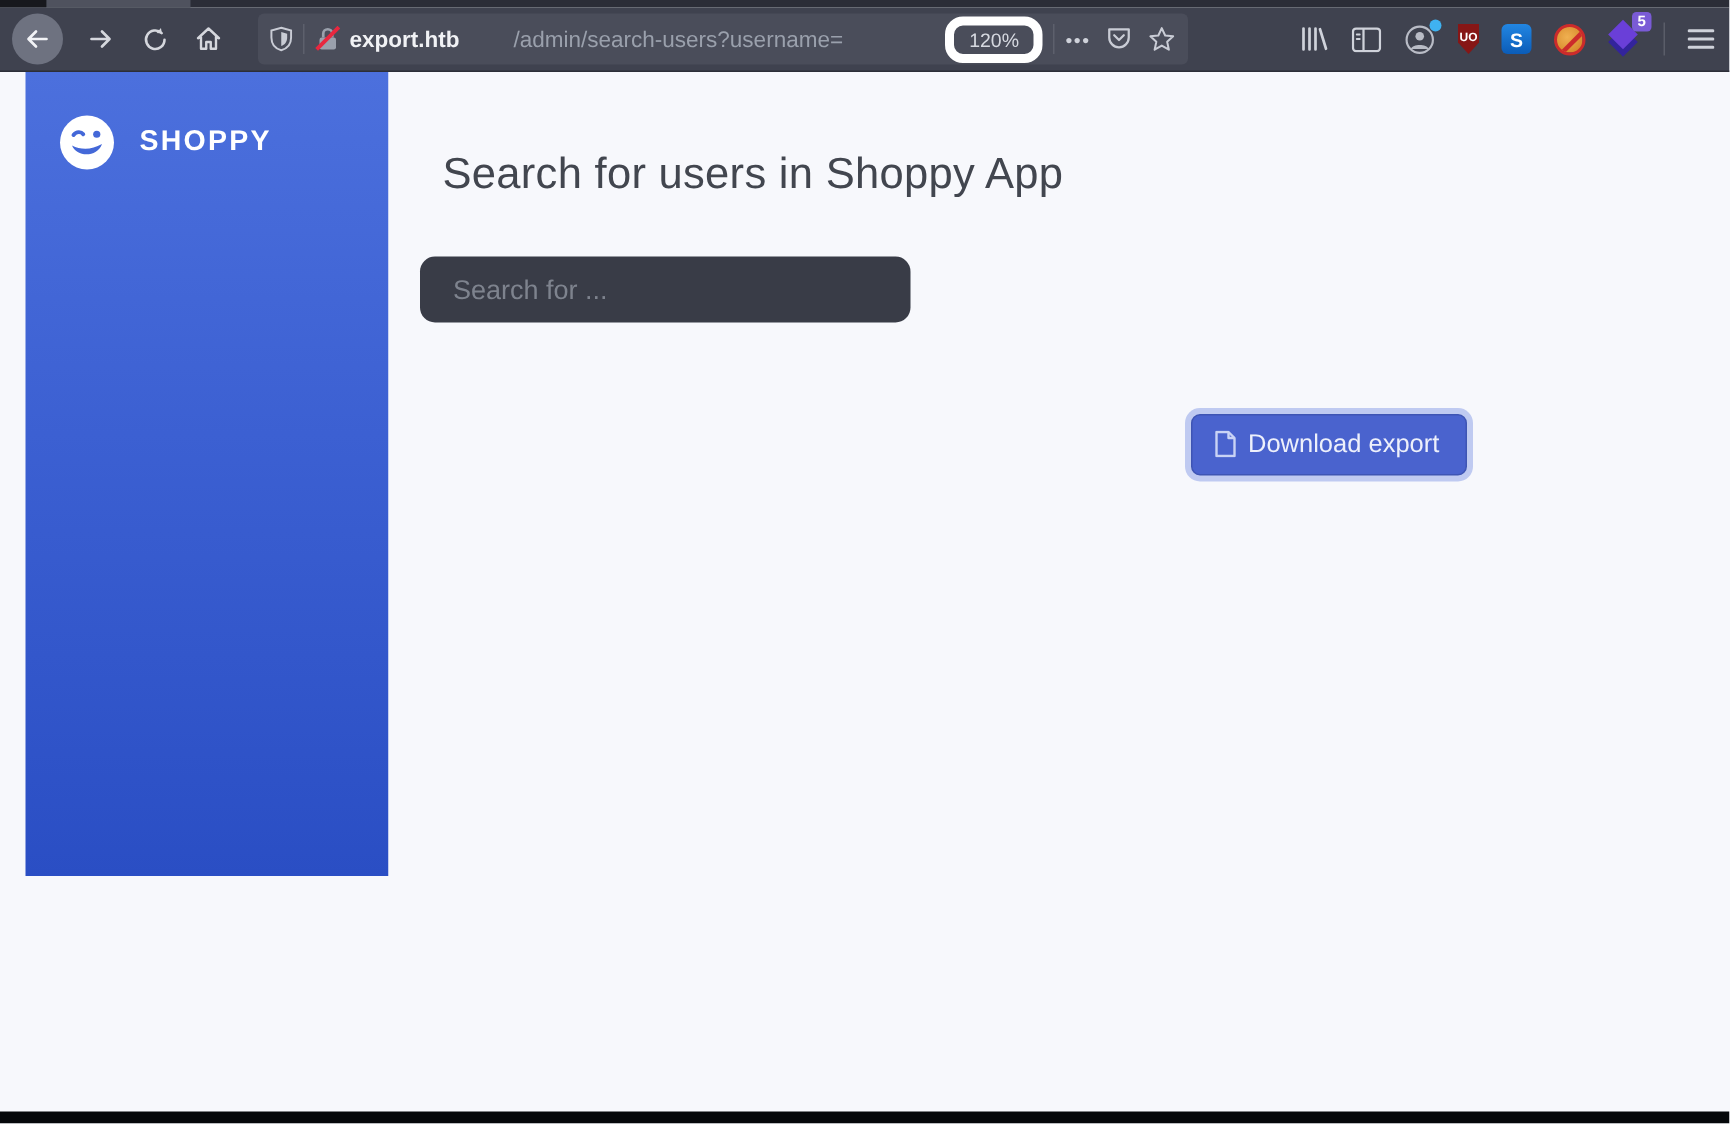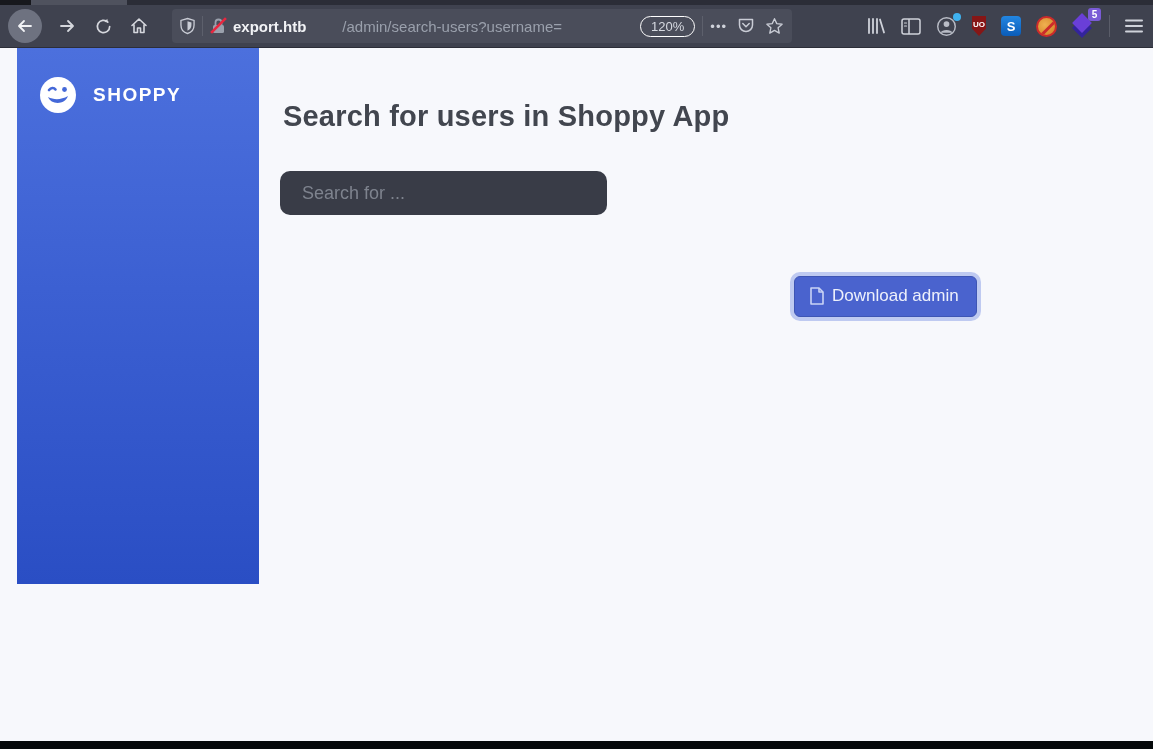--- a/index.html
+++ b/index.html
@@ -27,21 +27,21 @@
   }
   .urlbar .divider { width:1px; height:20px; background:#5d606c; margin:0 7px; flex:none; }
   .url-text {
     flex:1 1 auto; overflow:hidden; white-space:nowrap; font-size:15px; margin-left:6px;
     -webkit-mask-image:linear-gradient(to right,#000 86%,transparent 99%);
             mask-image:linear-gradient(to right,#000 86%,transparent 99%);
   }
   .url-domain { color:#f1f2f5; font-weight:bold; }
   .url-path { color:#9aa0ac;margin-left:36px; }
   .zoom-pill {
-    flex:none; border:1px solid #ffffff; border-radius:12px; padding:2px 10px;
+    flex:none; border:6px solid #ffffff; border-radius:12px; padding:2px 10px;
     color:#d6d9e0; font-size:13px; cursor:pointer; margin-left:6px;
   }
   .page-actions { color:#cfd2da; font-size:13px; letter-spacing:1px; cursor:pointer; flex:none; }
   .urlbar-icon { flex:none; display:flex; align-items:center; justify-content:center; cursor:pointer; }
 
   .toolbar-right { display:flex; align-items:center; gap:15px; margin-left:auto; }
   .tb-icon { position:relative; display:flex; align-items:center; justify-content:center; cursor:pointer; }
   .acct-dot { position:absolute; top:-3px; right:-4px; width:8px; height:8px; border-radius:50%; background:#3fb2f0; }
   .ubo {
     width:14px; height:20px; background:#861616; color:#fff; font-size:8px; font-weight:bold;
@@ -75,21 +75,21 @@
   .content { position:relative; display:flex; height:536px;padding-left:17px; }
   .sidebar {
     width:242px; flex:none; background:linear-gradient(180deg,#4c70dd 0%,#3c60d2 45%,#2a4ec4 100%);
     padding:28px 0 0 22px;
   }
   .brand { display:flex; align-items:center; gap:16px; cursor:pointer; }
   .brand-name { color:#fff; font-size:19px; font-weight:bold; letter-spacing:1.5px; }
 
   .main { position:relative; flex:1; background:#f7f8fc; }
   .page-title {
-    position:absolute; left:24px; top:52px; font-size:29px; font-weight:700; color:#42464f;
+    position:absolute; left:36px; top:52px; font-size:29px; font-weight:400; color:#42464f;
     letter-spacing:0.2px;
   }
   .search-input {
     position:absolute; left:21px; top:123px; width:327px; height:44px;
     background:#393c47; border:none; border-radius:10px; color:#d5d8e0;
     font-size:18px; padding:0 22px; outline:none; font-family:"Liberation Sans",sans-serif;
   }
   .search-input::placeholder { color:#7e838e; opacity:1; }
   .export-ring {
     position:absolute; left:531px; top:224px; background:#bfcaf1; border-radius:10px; padding:4px;
@@ -237,20 +237,20 @@
       <h1 class="page-title">Search for users in Shoppy App</h1>
 
       <input class="search-input" type="text" placeholder="Search for ..." style="">
 
       <div class="export-ring">
         <button class="export-btn">
           <svg width="14" height="18" viewBox="0 0 14 18">
             <path d="M1 1 H9 L13 5 V17 H1 Z" stroke="#c9d3f5" stroke-width="1.6" fill="none" stroke-linejoin="round"></path>
             <path d="M9 1 V5 H13" stroke="#c9d3f5" stroke-width="1.6" fill="none" stroke-linejoin="round"></path>
           </svg>
-          <span>Download admin</span>
+          <span>Download export</span>
         </button>
       </div>
     </div>
   </div>
 
   <div class="bottom-strip"></div>
 </div>
 
 </body></html>

